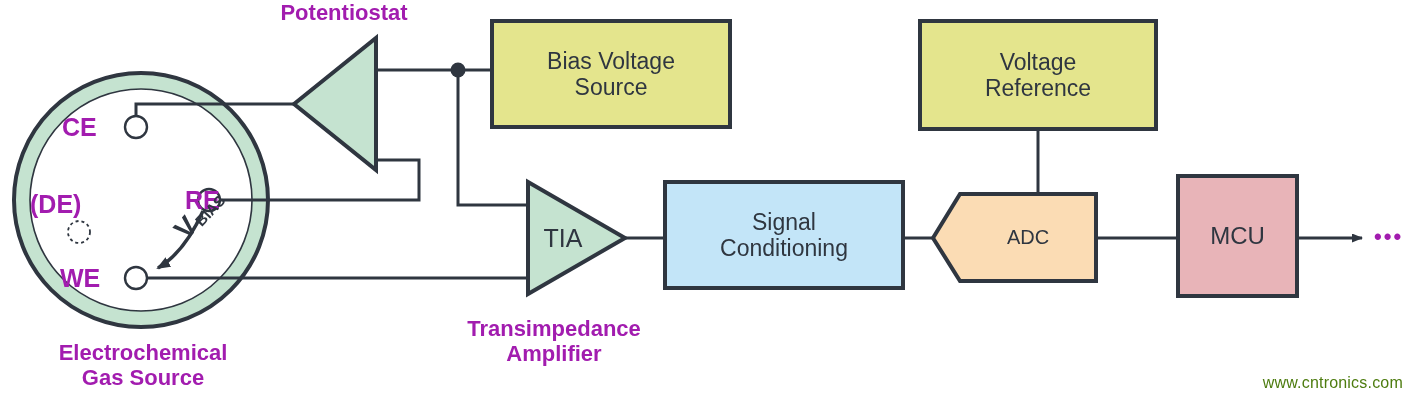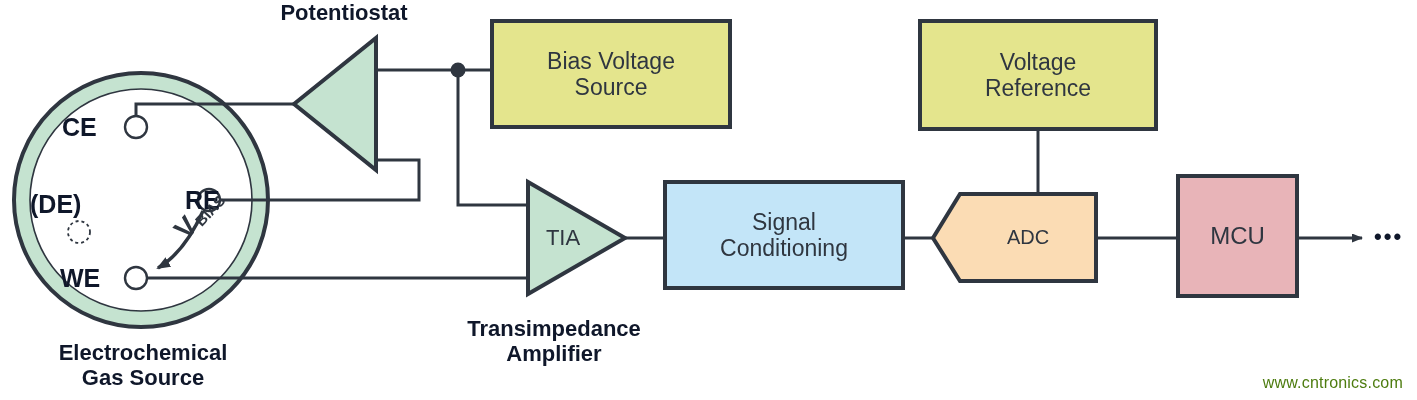--- a/index.html
+++ b/index.html
@@ -1,20 +1,20 @@
 <!DOCTYPE html>
 <html><head>
 <meta charset="utf-8">
 <style>
   html,body{margin:0;padding:0;background:#ffffff;}
   body{width:1417px;height:400px;overflow:hidden;
        font-family:"Liberation Sans",sans-serif;}
   #stage{position:relative;width:1417px;height:400px;background:#fff;}
   svg#diagram{position:absolute;left:0;top:0;width:1417px;height:400px;}
-  .lbl{position:absolute;color:#0f172a;font-weight:bold;line-height:1.14;
+  .lbl{position:absolute;color:#a21caf;font-weight:bold;line-height:1.14;
        text-align:center;white-space:pre-line;}
   .node-text{position:absolute;color:#2f3640;font-weight:normal;line-height:1.15;
        text-align:center;white-space:pre-line;display:flex;align-items:center;
        justify-content:center;}
   #wm{position:absolute;right:14px;bottom:8px;color:#4d7c0f;font-size:16px;
       font-weight:normal;letter-spacing:.2px;}
 </style>
 </head>
 <body>
 
@@ -90,21 +90,21 @@
   <div style="position:absolute;left:168px;top:224px;transform:rotate(-47deg);
               transform-origin:left top;color:#2f3640;font-weight:bold;white-space:nowrap;">
     <span style="font-size:28px;">V</span><span style="font-size:15px;vertical-align:-2px;padding-left:2px;">BIAS</span>
   </div>
 
   <div class="lbl" style="left:12px;top:340px;width:262px;font-size:22px;">Electrochemical
 Gas Source</div>
 
   <div class="lbl" style="left:230px;top:0px;width:228px;font-size:22px;">Potentiostat</div>
 
-  <div class="node-text" style="left:532px;top:222px;width:62px;height:32px;font-size:22px;">TIA</div>
+  <div class="node-text" style="left:532px;top:222px;width:62px;height:32px;font-size:25px;">TIA</div>
 
   <div class="lbl" style="left:434px;top:316px;width:240px;font-size:22px;">Transimpedance
 Amplifier</div>
 
   <div class="node-text" style="left:492px;top:21px;width:238px;height:106px;font-size:23px;">Bias Voltage
 Source</div>
 
   <div class="node-text" style="left:665px;top:182px;width:238px;height:106px;font-size:23px;">Signal
 Conditioning</div>
 

